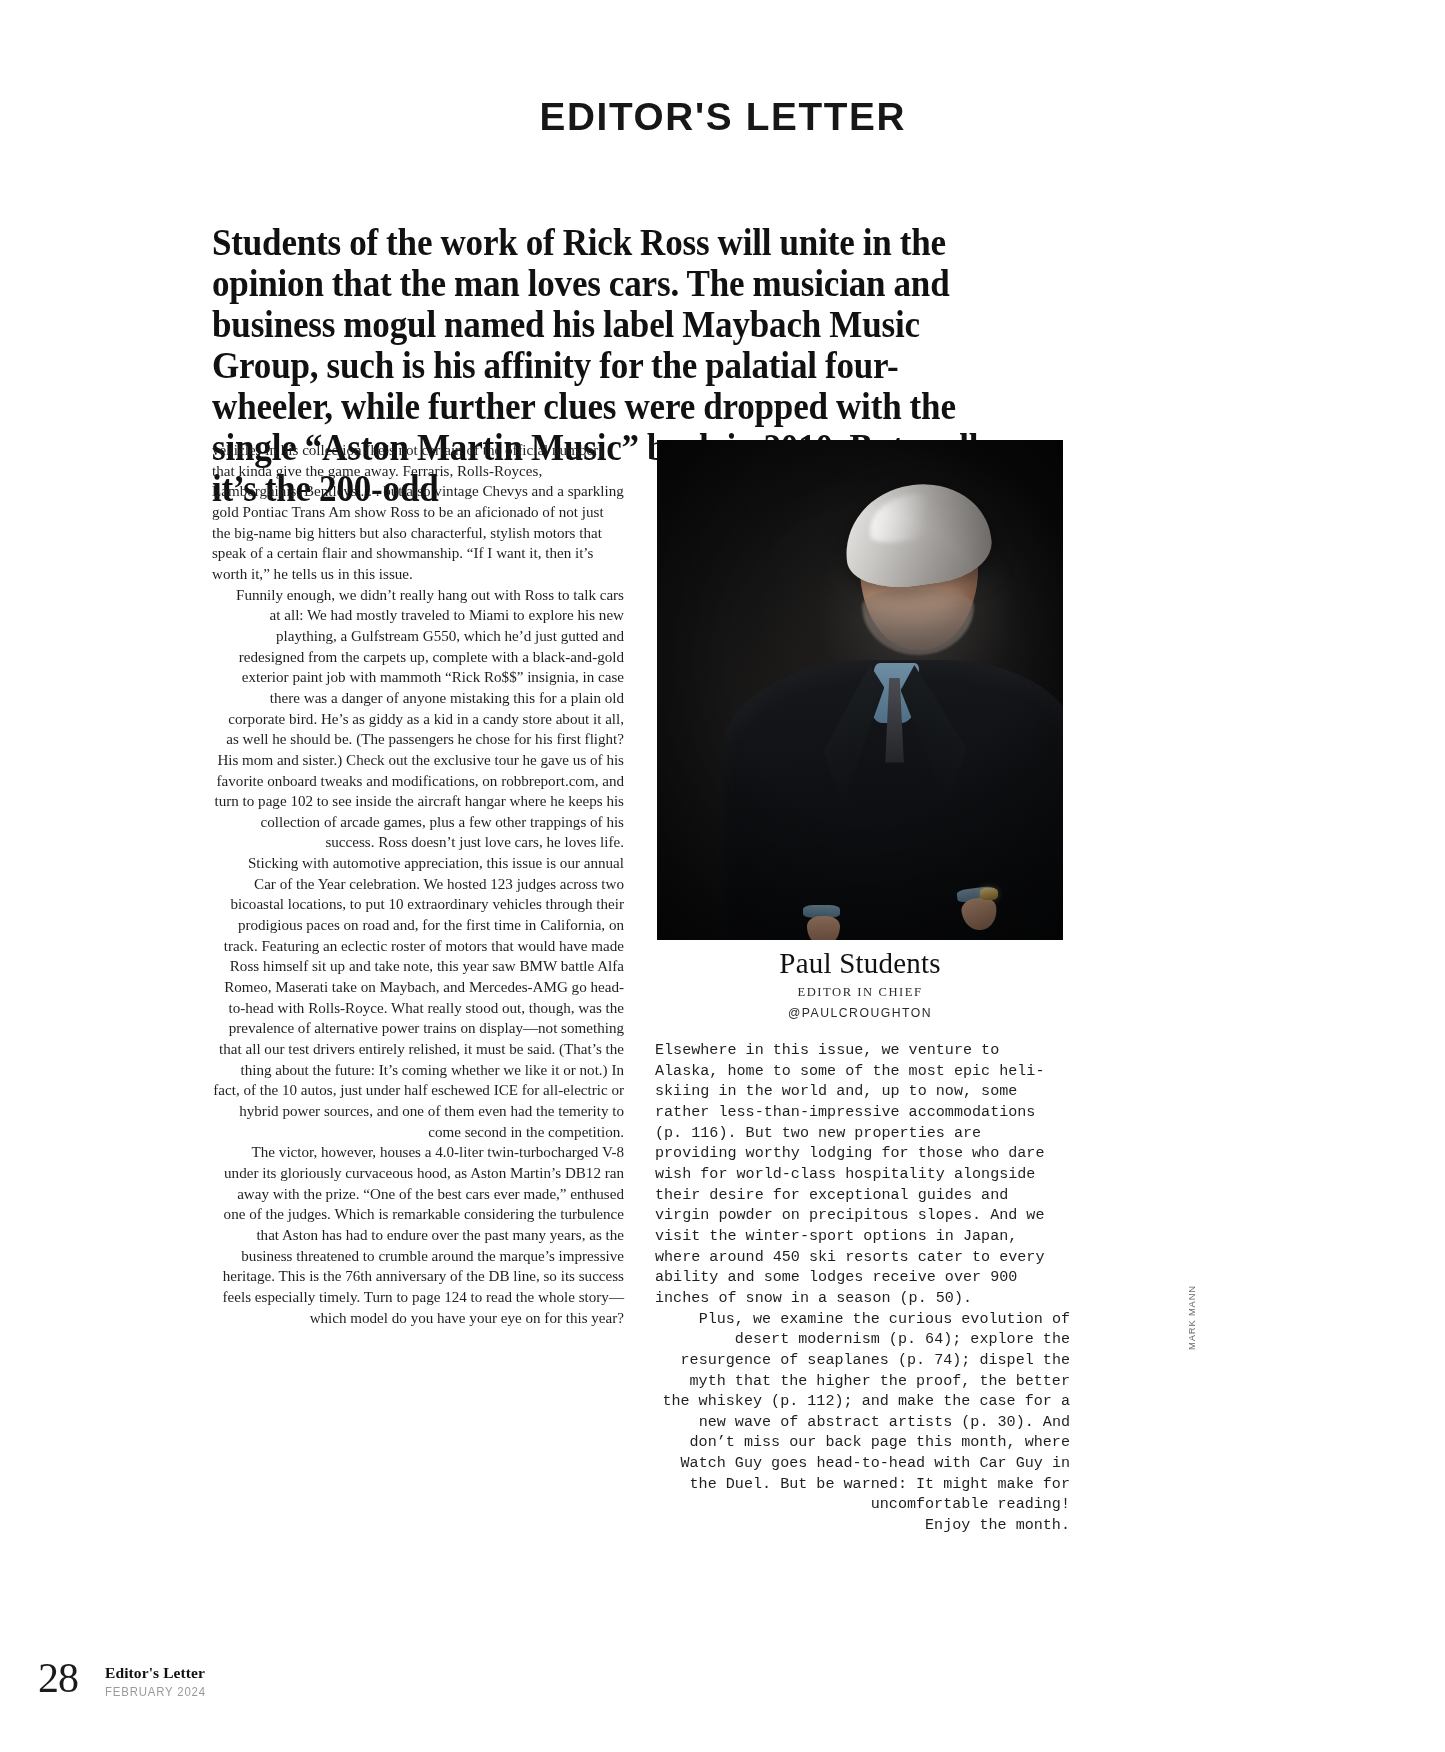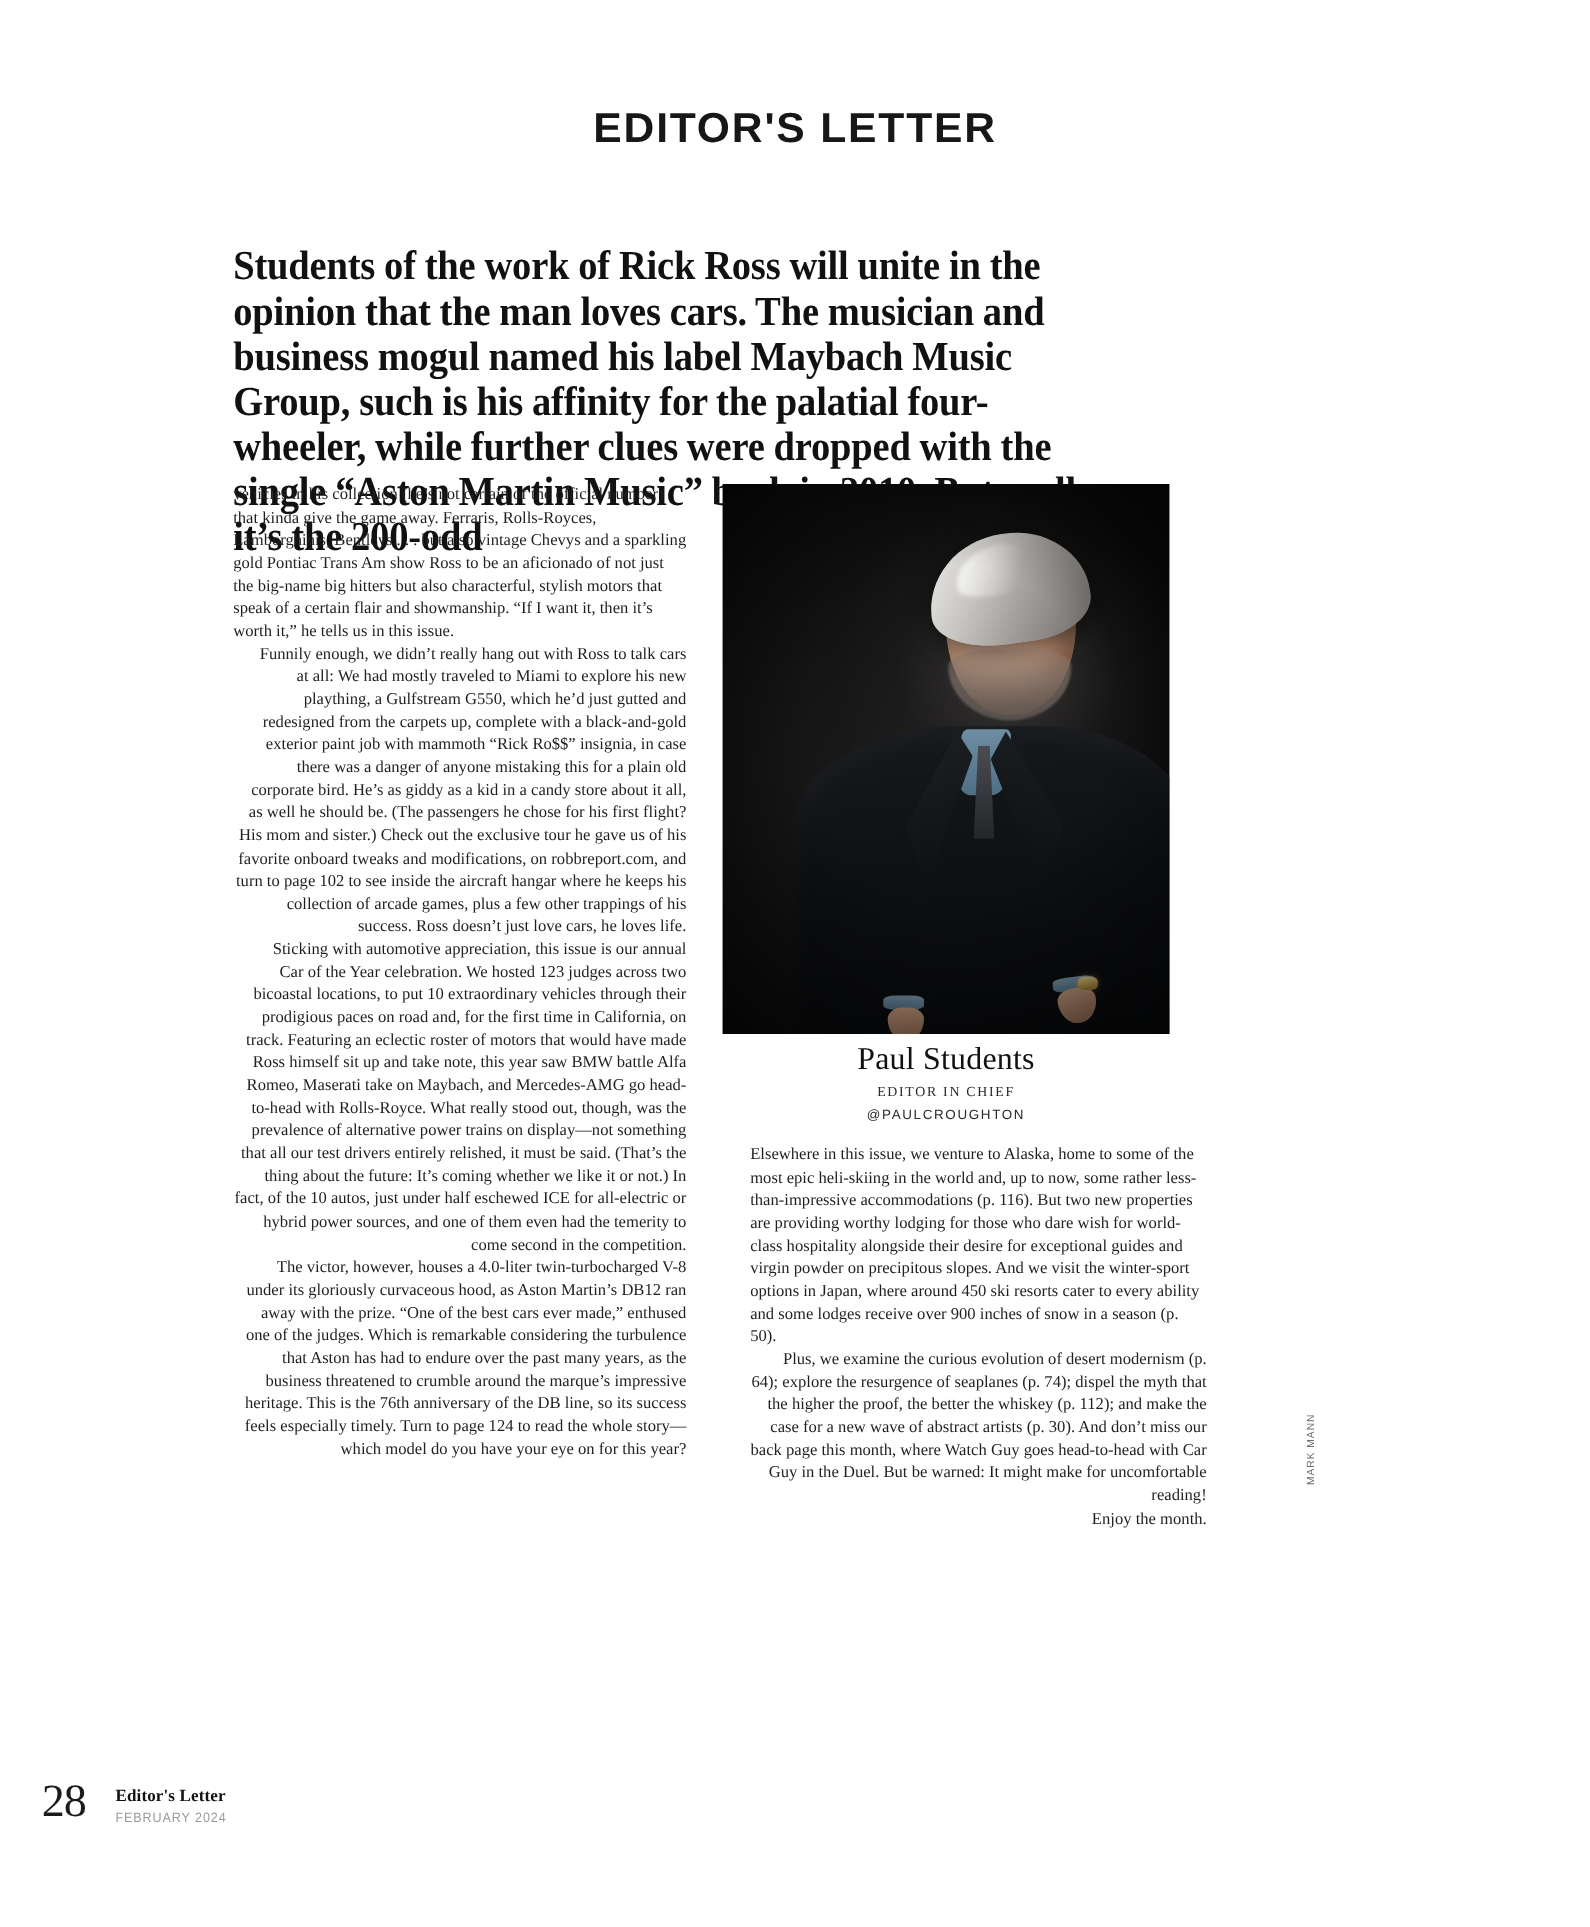--- a/index.html
+++ b/index.html
@@ -70,23 +70,24 @@
     text-indent: 20px;
     text-align: right;
   }
 
   .col-left {
     left: 212px;
     top: 440px;
     width: 412px;
   }
   .col-right-lower {
-    left: 682px;
+    left: 655px;
     top: 1040px;
     width: 415px;
+    font-family: Liberation Mono, monospace;
   }
 
   
   .portrait {
     position: absolute;
     left: 657px;
     top: 440px;
     width: 406px;
     height: 500px;
     overflow: hidden;
@@ -266,21 +267,21 @@
     letter-spacing: 1.5px;
     color: #2a2a2a;
     text-transform: uppercase;
     margin-top: 3px;
   }
 
   
   .footer {
     position: absolute;
     left: 38px;
-    top: 1616px;
+    top: 1656px;
     display: flex;
     align-items: flex-start;
   }
   .folio {
     font-family: "Liberation Serif", serif;
     font-size: 42px;
     line-height: 44px;
     color: #1b1b1b;
     letter-spacing: -1px;
   }

